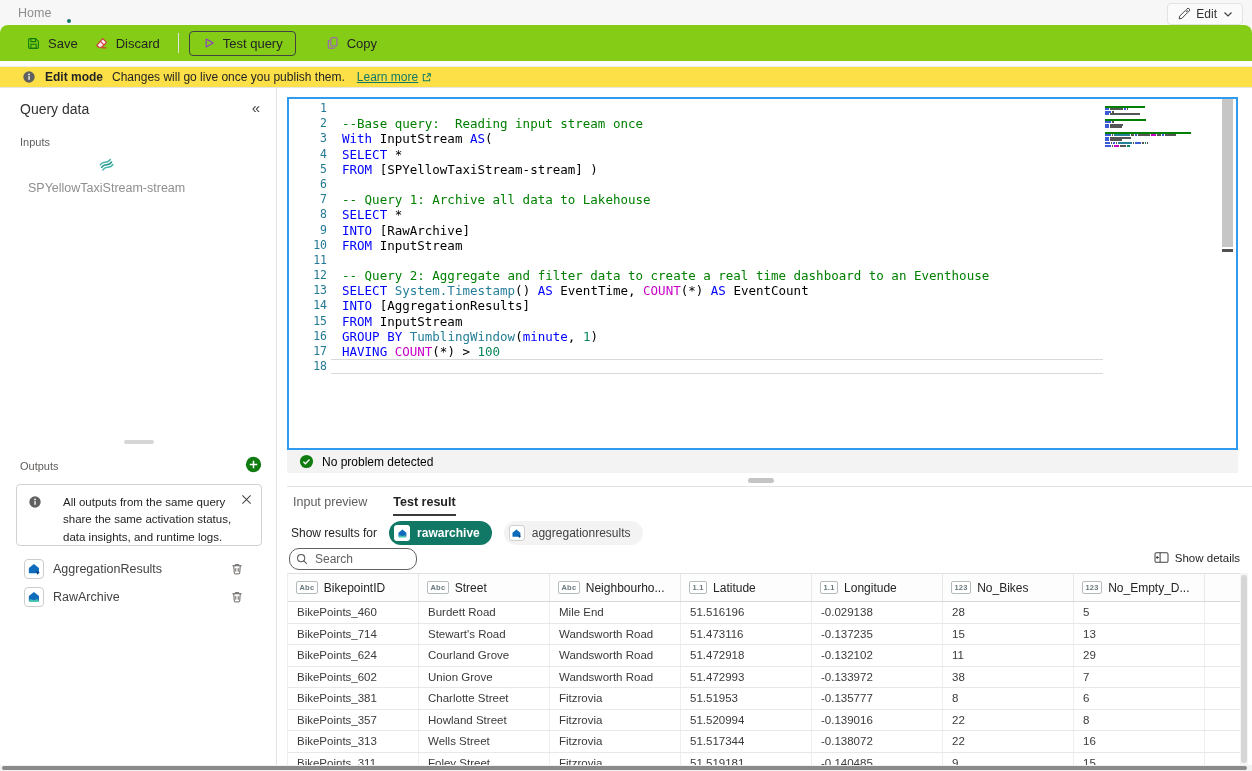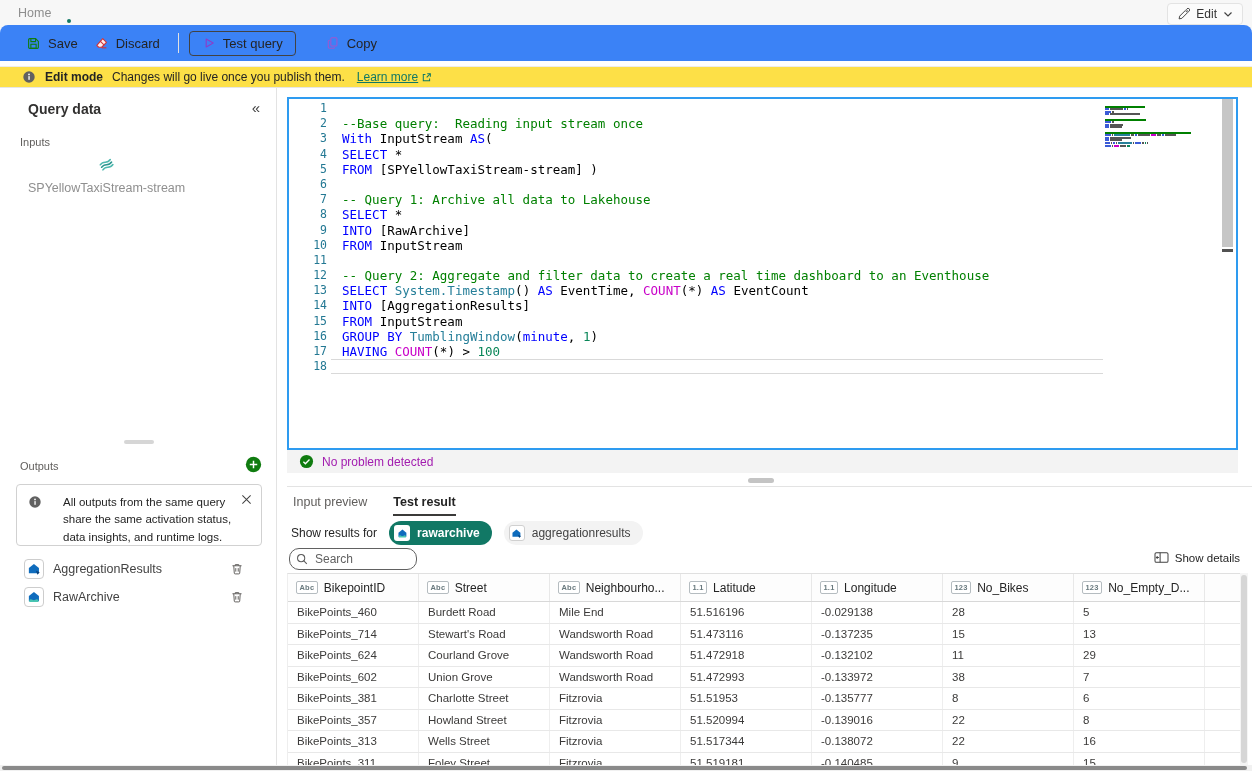--- a/index.html
+++ b/index.html
@@ -5,34 +5,34 @@
   html,body{margin:0;padding:0;background:#fff;}
   .app{position:relative;width:1252px;height:771px;overflow:hidden;background:#fff;
        font-family:"Liberation Sans",sans-serif;color:#242424;}
   
   .tabstrip{position:absolute;left:0;top:0;width:100%;height:29px;background:#f7f7f7;}
   .home-tab{position:absolute;left:18px;top:6px;font-size:12.5px;color:#8e8e8e;}
   .tab-dot{position:absolute;left:67px;top:19px;width:4px;height:4px;border-radius:50%;background:#117865;}
   .edit-btn{position:absolute;right:9px;top:3px;height:20px;display:flex;align-items:center;gap:6px;
             padding:0 9px;background:#fbfbfb;border:1px solid #e3e3e3;border-radius:4px;font-size:12px;color:#333;z-index:3;}
   
-  .toolbar{position:absolute;left:0;top:25px;width:100%;height:36px;background:#3b82f6;border-radius:8px 8px 0 0;
+  .toolbar{position:absolute;left:0;top:25px;width:100%;height:36px;background:#84cc16;border-radius:8px 8px 0 0;
            display:flex;align-items:center;padding-left:18px;box-sizing:border-box;z-index:2;}
   .tb-btn{display:flex;align-items:center;gap:7px;font-size:13px;color:#242424;padding:5px 8px;cursor:pointer;background:none;border:none;font-family:inherit;}
   .tb-divider{width:1px;height:20px;background:#e1e1e1;margin:0 10px;}
   .tb-test{border:1px solid #424242;border-radius:4px;padding:4px 12px;margin-right:22px;}
   
   .banner{position:absolute;left:0;top:66px;width:100%;height:22px;background:#fde047;border-top:1px solid #ededed;
           border-bottom:1px solid #e6e6e6;display:flex;align-items:center;padding-left:22px;box-sizing:border-box;font-size:12px;}
   .banner b{margin-left:9px;}
   .banner .msg{margin-left:9px;color:#242424;}
   .banner .lm{margin-left:12px;color:#117865;text-decoration:underline;display:flex;align-items:center;gap:3px;cursor:pointer;}
   
   .sidebar{position:absolute;left:0;top:88px;width:277px;bottom:6px;background:#fff;border-right:1px solid #e3e3e3;box-sizing:border-box;}
-  .sb-title{position:absolute;left:20px;top:13px;font-size:14px;font-weight:700;color:#323130;margin-left:8px;}
+  .sb-title{position:absolute;left:20px;top:13px;font-size:14px;font-weight:400;color:#323130;}
   .sb-collapse{position:absolute;right:16px;top:11px;font-size:15px;color:#424242;cursor:pointer;}
   .sb-sec{position:absolute;left:20px;font-size:11px;color:#605e5c;}
   .sb-input-item{position:absolute;left:28px;top:68px;display:flex;align-items:center;gap:8px;font-size:12.5px;color:#8f8f8f;cursor:pointer;flex-direction:column;}
   .sb-handle{position:absolute;left:124px;top:352px;width:30px;height:4px;border-radius:2px;background:#d6d6d6;cursor:row-resize;}
   .plus-btn{position:absolute;right:14px;top:368px;cursor:pointer;}
   .sb-card{position:absolute;left:16px;top:396px;width:246px;height:62px;border:1px solid #d1d1d1;border-radius:4px;background:#fff;box-sizing:border-box;}
   .sb-card .txt{position:absolute;left:34px;top:9px;right:28px;font-size:11.5px;line-height:1.5;color:#242424;margin-left:12px;}
   .sb-card .i-ic{position:absolute;left:11px;top:10px;}
   .sb-card .x{position:absolute;right:9px;top:9px;cursor:pointer;}
   .out-item{position:absolute;left:24px;height:22px;display:flex;align-items:center;gap:9px;font-size:12.5px;color:#424242;cursor:pointer;}
@@ -46,21 +46,21 @@
   .ct{white-space:pre;}
   .albox{position:absolute;left:42px;top:0;width:772px;height:15.2px;border-top:1px solid #d9d9d9;border-bottom:1px solid #d9d9d9;box-sizing:border-box;}
   .tk-kw{color:#0000ff;} .tk-cm{color:#008000;} .tk-pl{color:#000;}
   .tk-fn{color:#267f99;} .tk-agg{color:#c800c8;} .tk-num{color:#098658;}
   .mm{position:absolute;top:4px;right:39px;width:92px;}
   .mm-l{height:2px;margin-bottom:0.6px;display:flex;gap:1px;}
   .mm-l span{height:2px;display:inline-block;}
   .ed-vscroll{position:absolute;top:0;right:3px;width:11px;height:148px;background:#c6c6c6;}
   .ed-cursor{position:absolute;top:150px;right:3px;width:11px;height:3px;background:#525252;}
   .status{position:absolute;left:287px;top:450px;width:951px;height:23px;background:#f3f3f3;display:flex;align-items:center;
-          gap:8px;padding-left:12px;box-sizing:border-box;font-size:12px;color:#a21caf;}
+          gap:8px;padding-left:12px;box-sizing:border-box;font-size:12px;color:#000000;}
   .resizer{position:absolute;left:748px;top:478px;width:26px;height:5px;border-radius:3px;background:#c4c4c4;cursor:row-resize;}
   
   .results{position:absolute;left:287px;top:486px;right:0;bottom:6px;border-top:1px solid #e3e3e3;background:#fff;}
   .tabs{display:flex;gap:26px;padding:8px 0 0 6px;font-size:12.5px;}
   .tab{color:#605e5c;padding-bottom:5px;cursor:pointer;}
   .tab.active{color:#242424;font-weight:700;border-bottom:2px solid #3b3a39;}
   .pill-row{position:absolute;left:4px;top:34px;display:flex;align-items:center;gap:12px;font-size:12px;}
   .pill{height:24px;border-radius:12px;display:flex;align-items:center;gap:7px;padding:0 12px 0 5px;cursor:pointer;}
   .pill.active{background:#117865;color:#fff;font-weight:700;}
   .pill.inactive{background:#f3f3f3;color:#424242;}

